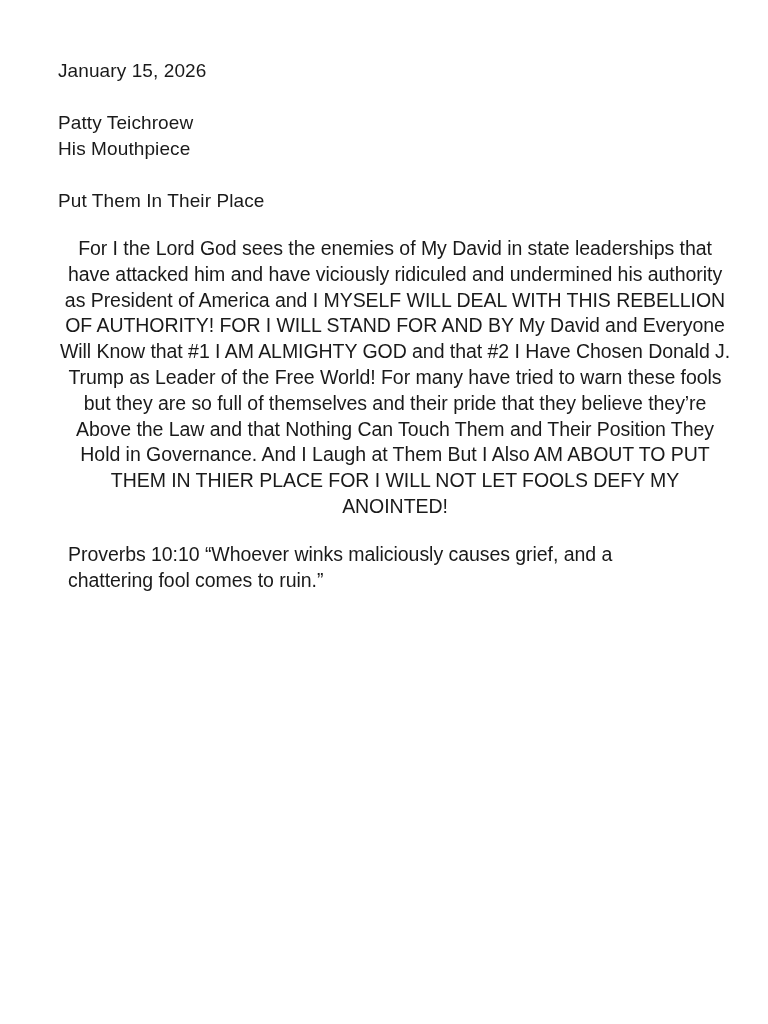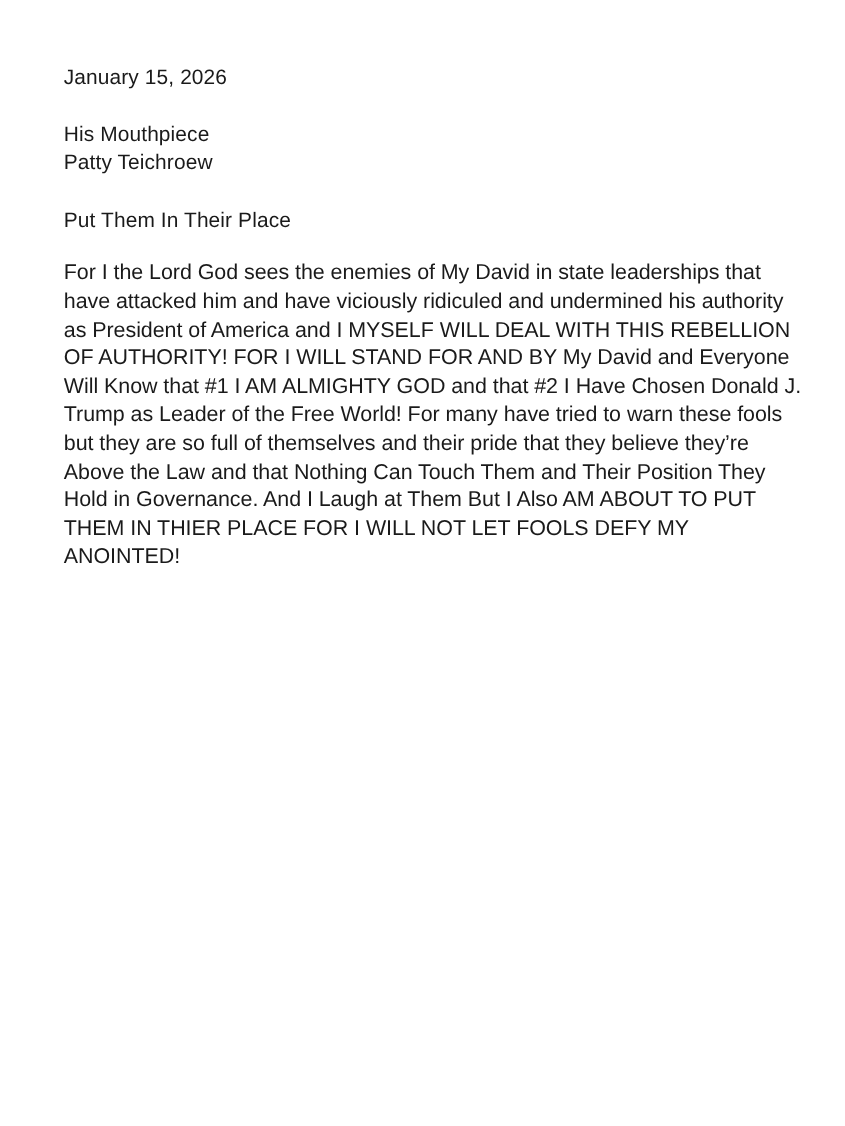--- a/index.html
+++ b/index.html
@@ -42,41 +42,42 @@
     font-weight: normal;
     line-height: 26px;
     letter-spacing: 0.1px;
     margin: 0 0 22px 0;
   }
   .body-block {
     font-size: 19.5px;
     line-height: 25.8px;
     letter-spacing: -0.05px;
     margin: 0 0 22px 0;
-    text-align: left;
+    text-align: center;
     max-width: 678px;
   }
   .scripture {
     font-size: 19.5px;
     line-height: 25.8px;
     letter-spacing: -0.05px;
     margin: 0 0 0 10px;
     max-width: 620px;
   }
 </style>
 </head>
 <body>
 
 <div class="page">
 
   <p class="date-line">January 15, 2026</p>
 
   <div class="recipient">
+    <div>Patty Teichroew</div>
     <div>His Mouthpiece</div>
-    <div>Patty Teichroew</div>
   </div>
 
   <h1 class="doc-title">Put Them In Their Place</h1>
 
   <p class="body-block">For I the Lord God sees the enemies of My David in state leaderships that have attacked him and have viciously ridiculed and undermined his authority as President of America and I MYSELF WILL DEAL WITH THIS REBELLION OF AUTHORITY! FOR I WILL STAND FOR AND BY My David and Everyone Will Know that #1 I AM ALMIGHTY GOD and that #2 I Have Chosen Donald J. Trump as Leader of the Free World! For many have tried to warn these fools but they are so full of themselves and their pride that they believe they’re Above the Law and that Nothing Can Touch Them and Their Position They Hold in Governance. And I Laugh at Them But I Also AM ABOUT TO PUT THEM IN THIER PLACE FOR I WILL NOT LET FOOLS DEFY MY ANOINTED!</p>
 
+  <p class="scripture">Proverbs 10:10 “Whoever winks maliciously causes grief, and a chattering fool comes to ruin.”</p>
 
 </div>
 
 </body></html>

